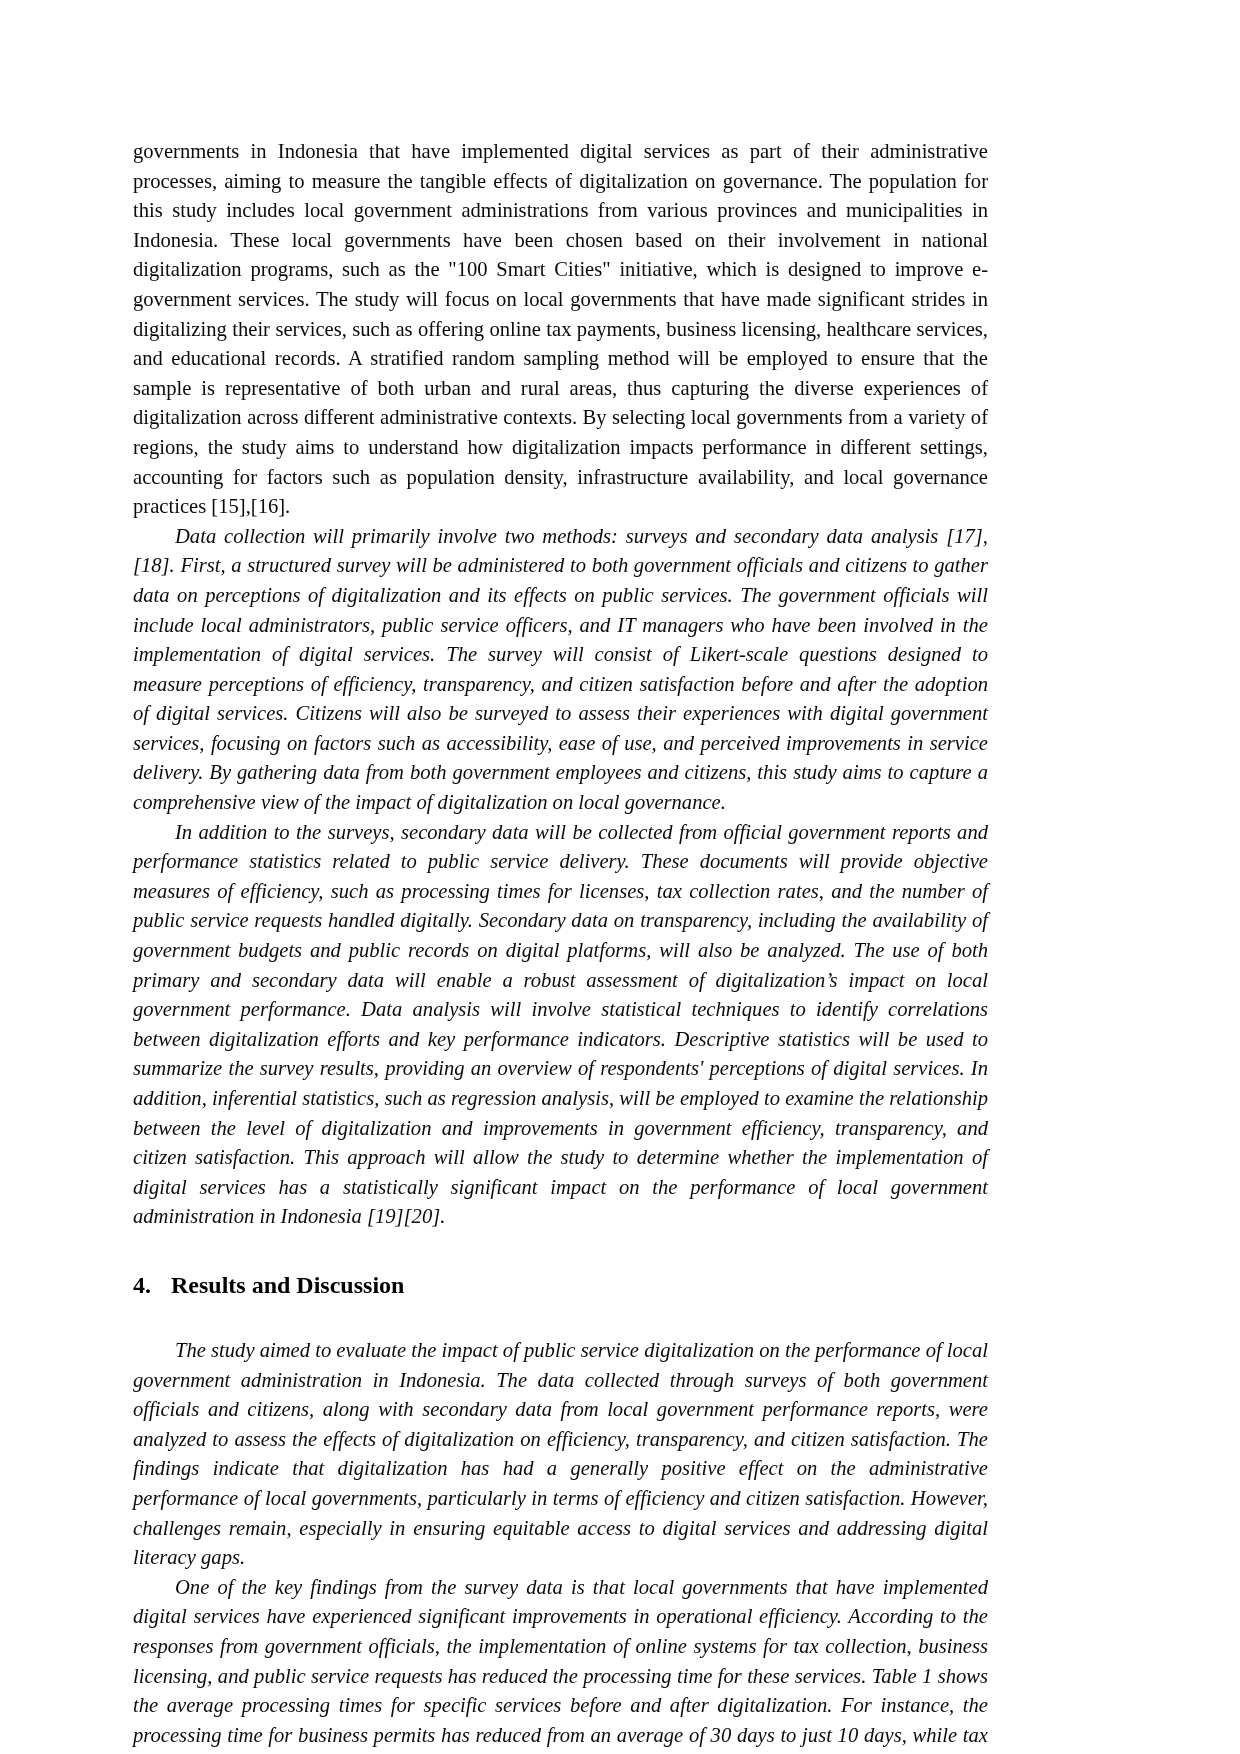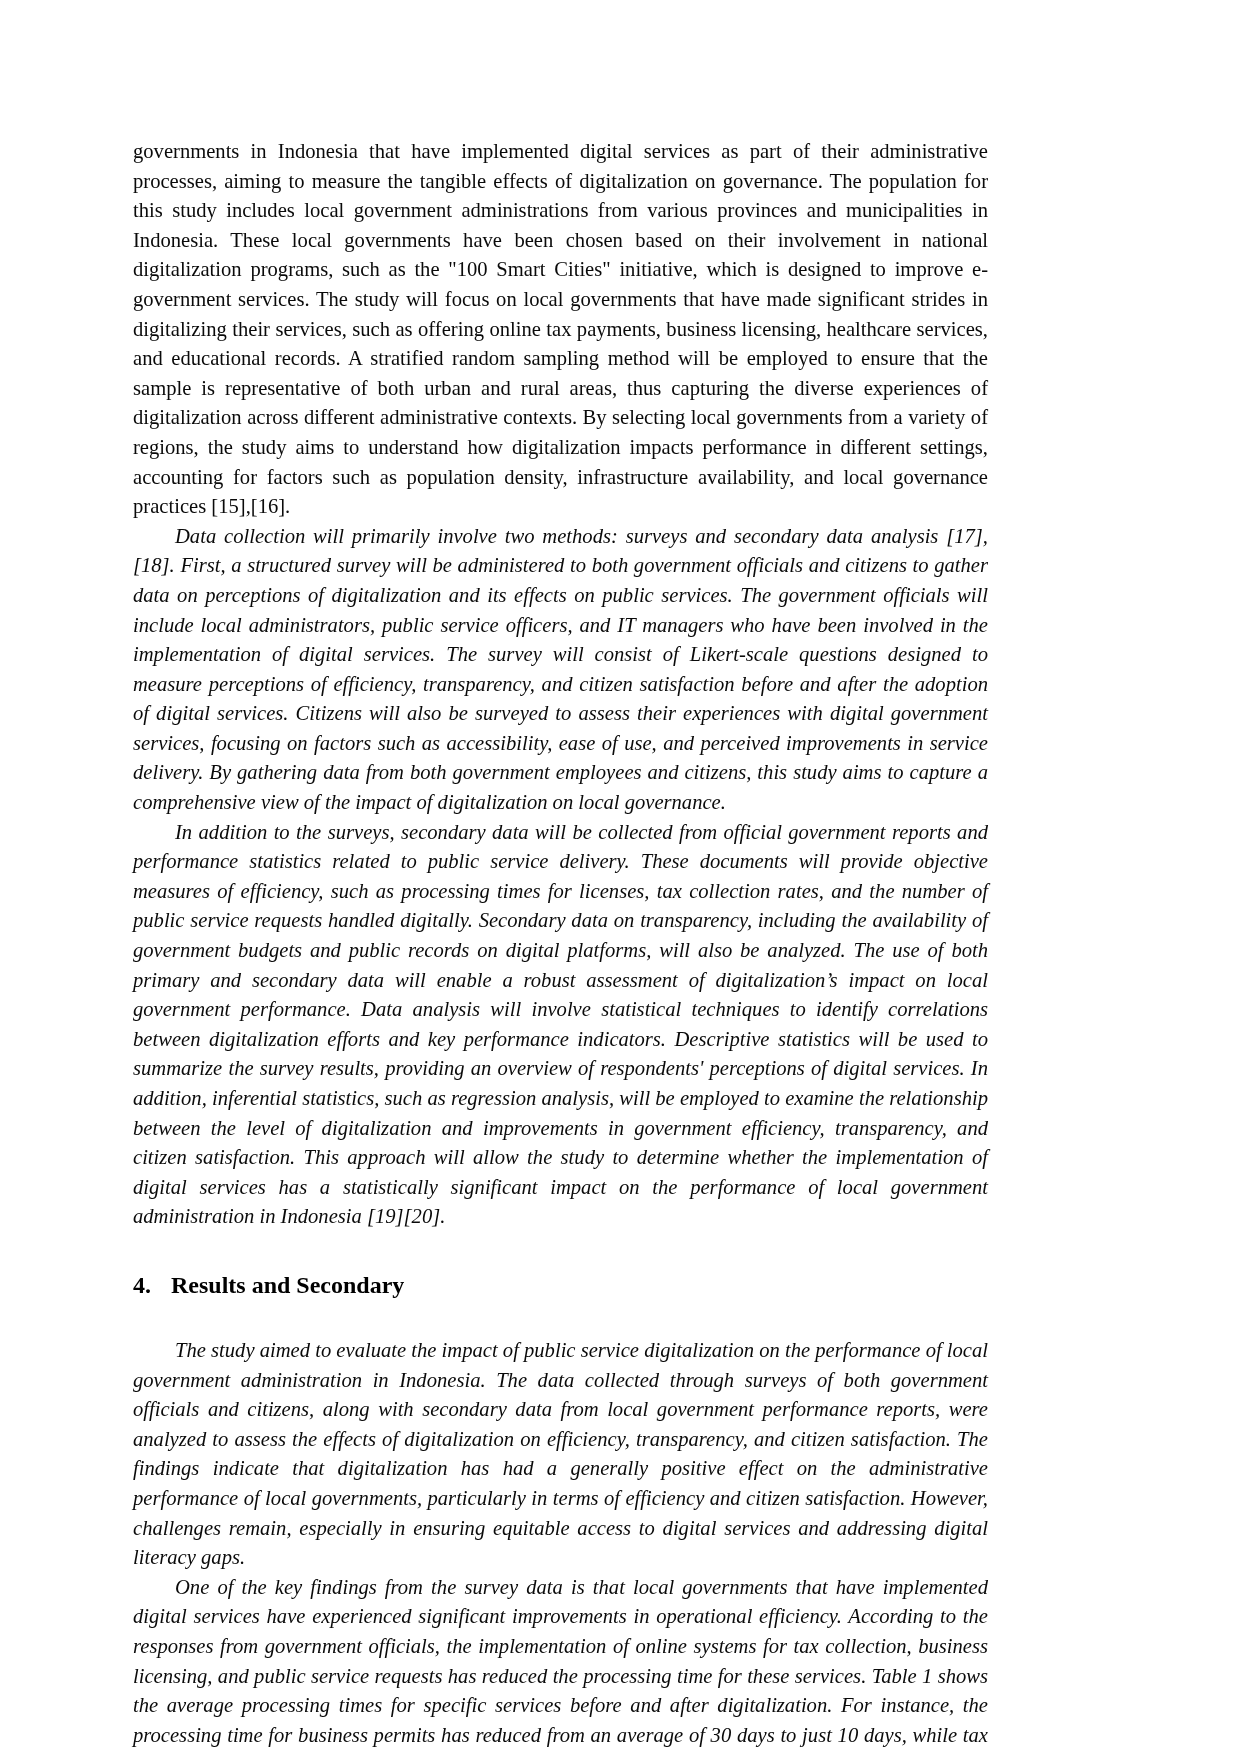--- a/index.html
+++ b/index.html
@@ -78,21 +78,21 @@
     <p class="body-par">governments in Indonesia that have implemented digital services as part of their administrative processes, aiming to measure the tangible effects of digitalization on governance. The population for this study includes local government administrations from various provinces and municipalities in Indonesia. These local governments have been chosen based on their involvement in national digitalization programs, such as the "100 Smart Cities" initiative, which is designed to improve e-government services. The study will focus on local governments that have made significant strides in digitalizing their services, such as offering online tax payments, business licensing, healthcare services, and educational records. A stratified random sampling method will be employed to ensure that the sample is representative of both urban and rural areas, thus capturing the diverse experiences of digitalization across different administrative contexts. By selecting local governments from a variety of regions, the study aims to understand how digitalization impacts performance in different settings, accounting for factors such as population density, infrastructure availability, and local governance practices [15],[16].</p>
 
     <p class="body-par indent">Data collection will primarily involve two methods: surveys and secondary data analysis [17],[18]. First, a structured survey will be administered to both government officials and citizens to gather data on perceptions of digitalization and its effects on public services. The government officials will include local administrators, public service officers, and IT managers who have been involved in the implementation of digital services. The survey will consist of Likert-scale questions designed to measure perceptions of efficiency, transparency, and citizen satisfaction before and after the adoption of digital services. Citizens will also be surveyed to assess their experiences with digital government services, focusing on factors such as accessibility, ease of use, and perceived improvements in service delivery. By gathering data from both government employees and citizens, this study aims to capture a comprehensive view of the impact of digitalization on local governance.</p>
 
     <p class="body-par indent">In addition to the surveys, secondary data will be collected from official government reports and performance statistics related to public service delivery. These documents will provide objective measures of efficiency, such as processing times for licenses, tax collection rates, and the number of public service requests handled digitally. Secondary data on transparency, including the availability of government budgets and public records on digital platforms, will also be analyzed. The use of both primary and secondary data will enable a robust assessment of digitalization’s impact on local government performance. Data analysis will involve statistical techniques to identify correlations between digitalization efforts and key performance indicators. Descriptive statistics will be used to summarize the survey results, providing an overview of respondents' perceptions of digital services. In addition, inferential statistics, such as regression analysis, will be employed to examine the relationship between the level of digitalization and improvements in government efficiency, transparency, and citizen satisfaction. This approach will allow the study to determine whether the implementation of digital services has a statistically significant impact on the performance of local government administration in Indonesia [19][20].</p>
 
     <div class="gap-before-heading"></div>
 
     <h2 class="section-heading">
       <span class="sec-num">4.</span>
-      <span class="sec-title">Results and Secondary</span>
+      <span class="sec-title">Results and Discussion</span>
     </h2>
 
     <div class="gap-after-heading"></div>
 
     <p class="body-par indent">The study aimed to evaluate the impact of public service digitalization on the performance of local government administration in Indonesia. The data collected through surveys of both government officials and citizens, along with secondary data from local government performance reports, were analyzed to assess the effects of digitalization on efficiency, transparency, and citizen satisfaction. The findings indicate that digitalization has had a generally positive effect on the administrative performance of local governments, particularly in terms of efficiency and citizen satisfaction. However, challenges remain, especially in ensuring equitable access to digital services and addressing digital literacy gaps.</p>
 
     <p class="body-par indent">One of the key findings from the survey data is that local governments that have implemented digital services have experienced significant improvements in operational efficiency. According to the responses from government officials, the implementation of online systems for tax collection, business licensing, and public service requests has reduced the processing time for these services. Table 1 shows the average processing times for specific services before and after digitalization. For instance, the processing time for business permits has reduced from an average of 30 days to just 10 days, while tax collection processes have become 25% faster since the introduction of online payment systems. These improvements align with the findings from Kumar and Parsa [1], who found that digital tools streamline administrative processes by automating repetitive tasks and minimizing manual paperwork.</p>
 
   </div>
 

